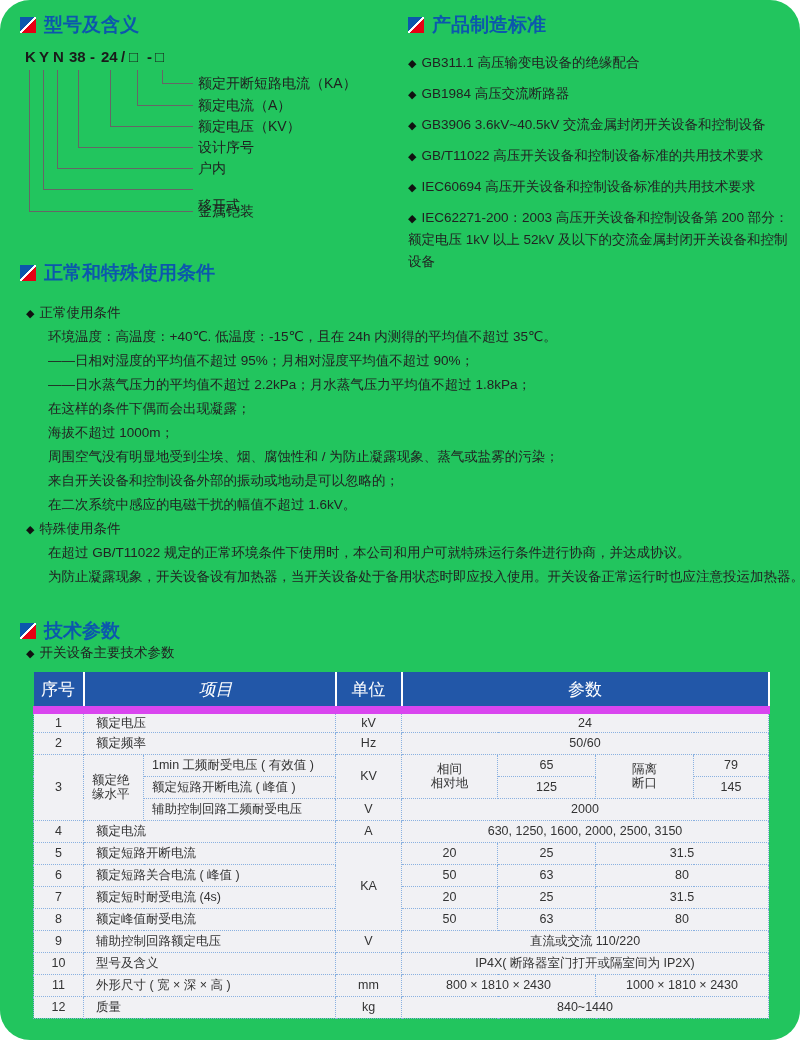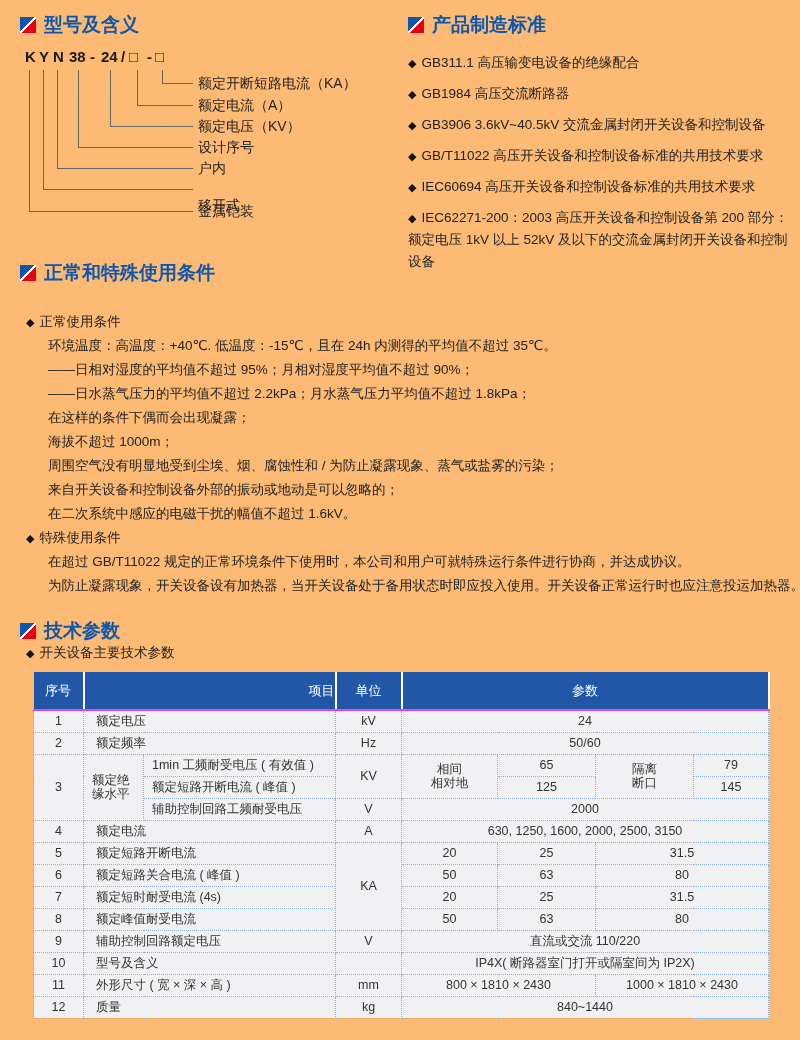--- a/index.html
+++ b/index.html
@@ -1,18 +1,18 @@
 <!DOCTYPE html>
 <html><head>
 <meta charset="utf-8">
 <style>
   * { margin:0; padding:0; box-sizing:border-box; }
   html,body { background:#ffffff; }
   body { font-family:"Liberation Sans","DejaVu Sans",sans-serif; color:#2b2b2b; }
-  .page { position:relative; width:800px; height:1040px; background:#fdba74; overflow:hidden; }
+  .page { position:relative; width:800px; height:1040px; background:#22c55e; overflow:hidden;border-radius:30px; }
 
   
   .sec-title { display:flex; align-items:center; gap:8px; font-size:19px; font-weight:bold; color:#0c57ad; }
   .sq-icon { width:16px; height:16px; flex:0 0 16px;
              background:linear-gradient(135deg,#0c57ad 46%,#ffffff 46%,#ffffff 54%,#e60013 54%); }
 
   
   #sec-model { position:absolute; left:20px; top:12px; width:380px; }
   #model-diagram { position:absolute; left:20px; top:48px; width:380px; height:195px; }
   .mchar { position:absolute; top:0; font-size:15px; font-weight:bold; color:#1a1a1a; letter-spacing:0; }
@@ -20,32 +20,32 @@
   .mlabel { position:absolute; left:178px; font-size:14px; color:#1f1f1f; white-space:nowrap; }
 
   
   #sec-standards { position:absolute; left:408px; top:12px; width:384px; }
   .std-list { margin-top:14px; }
   .std-item { font-size:13.5px; line-height:22px; margin-bottom:9px; color:#222; }
   .diamond { font-size:11px; color:#111; margin-right:5px; }
 
   
   #sec-conditions { position:absolute; left:20px; top:260px; width:764px; }
-  .cond-body { margin-top:24px; }
+  .cond-body { margin-top:15px; }
   .cond-line { font-size:13.5px; line-height:24px; color:#222; white-space:nowrap; }
   .cond-line.bullet { padding-left:6px; }
   .cond-line.indent { padding-left:28px; }
 
   
   #sec-params { position:absolute; left:20px; top:618px; width:764px; }
   .sub-bullet { font-size:13.5px; color:#222; padding-left:6px; }
   table.tech { border-collapse:collapse; table-layout:fixed; width:735px; margin:10px 0 0 13px; }
-  table.tech th { background:#2257a8; color:#fff; font-size:13px; font-weight:normal;
-                  height:38px; border-right:2px solid #fff; border-bottom:2px solid #d946ef; text-align:center; }
-  table.tech th.left { text-align:right; padding-left:12px; }
+  table.tech th { background:#2257a8; color:#fff; font-size:17px; font-weight:normal;
+                  height:38px; border-right:2px solid #fff; border-bottom:8px solid #d946ef; text-align:center; }
+  table.tech th.left { text-align:center; padding-left:12px;font-style:italic; }
   table.tech td { background:#f1f1f4; border:1px dotted #8ab1e0; font-size:12.5px; color:#333;
                   height:22px; text-align:center; padding:1px 2px; line-height:1.15; }
   table.tech td.left { text-align:left; padding-left:12px; }
   table.tech td.subleft { text-align:left; padding-left:8px; }
 </style>
 </head>
 <body>
 
 <div class="page">
 

